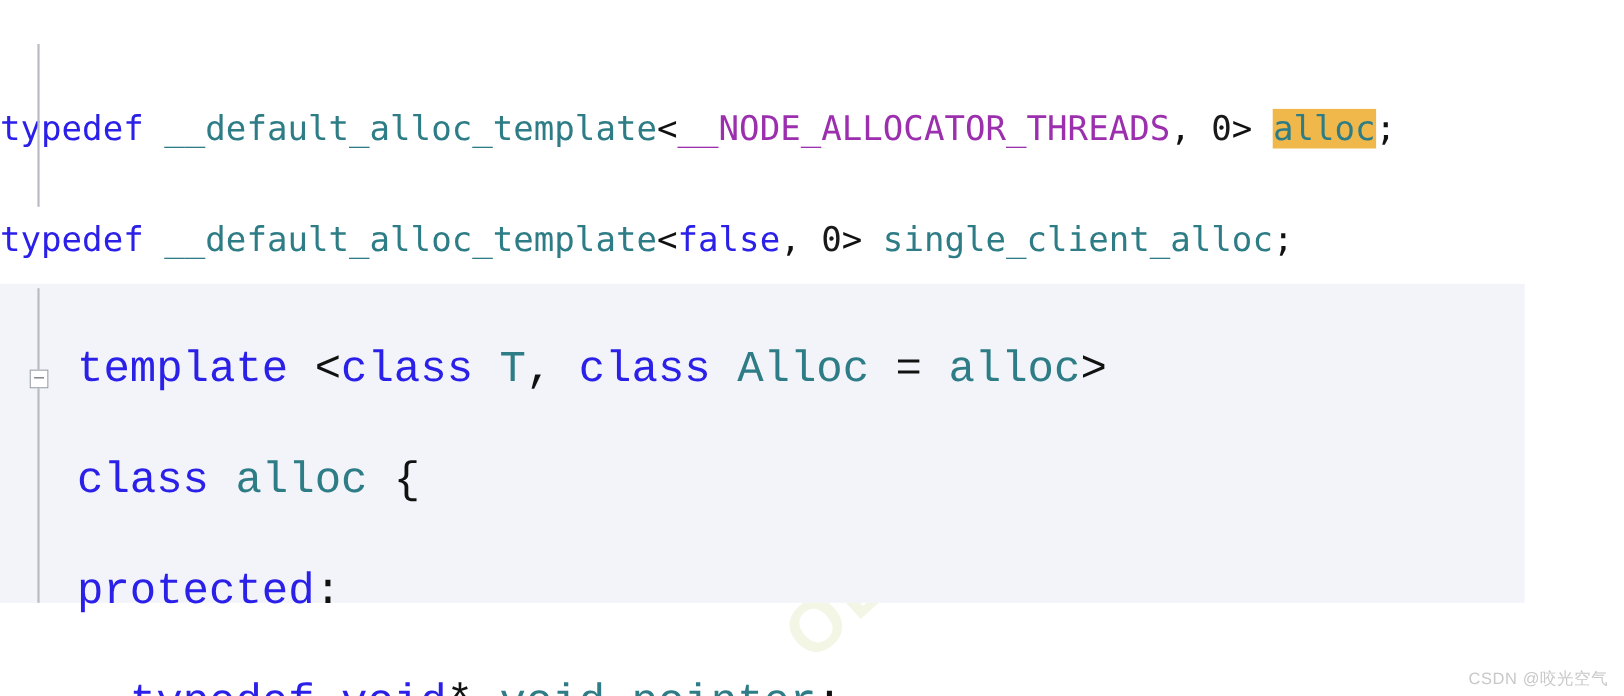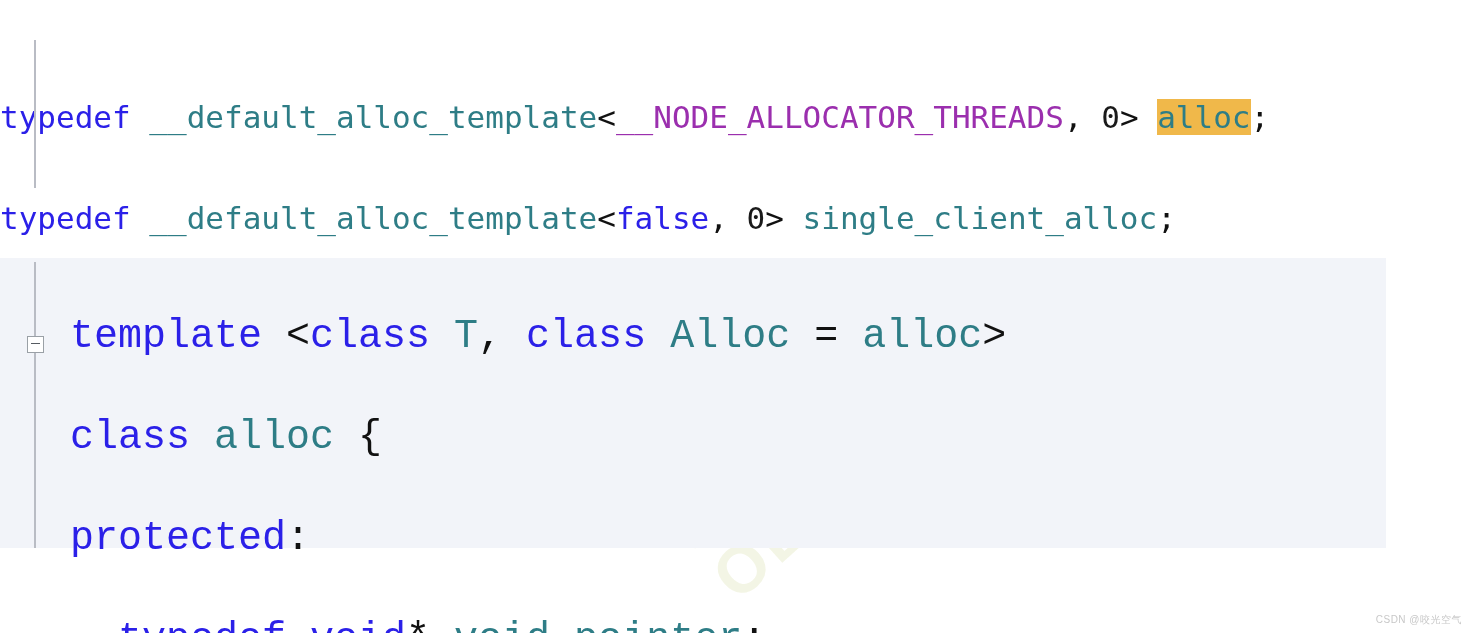--- a/index.html
+++ b/index.html
@@ -120,21 +120,21 @@
   }
 
   
   #attribution {
     position: absolute;
     right: 14px;
     bottom: 6px;
     z-index: 5;
     color: #c8c8c8;
     font-family: "Liberation Sans", sans-serif;
-    font-size: 10px;
+    font-size: 15px;
     letter-spacing: 0.5px;
     white-space: nowrap;
   }
 </style>
 </head>
 <body>
 
 <div id="watermark">
   <div>LLLL</div>
   <div>OEU</div>

